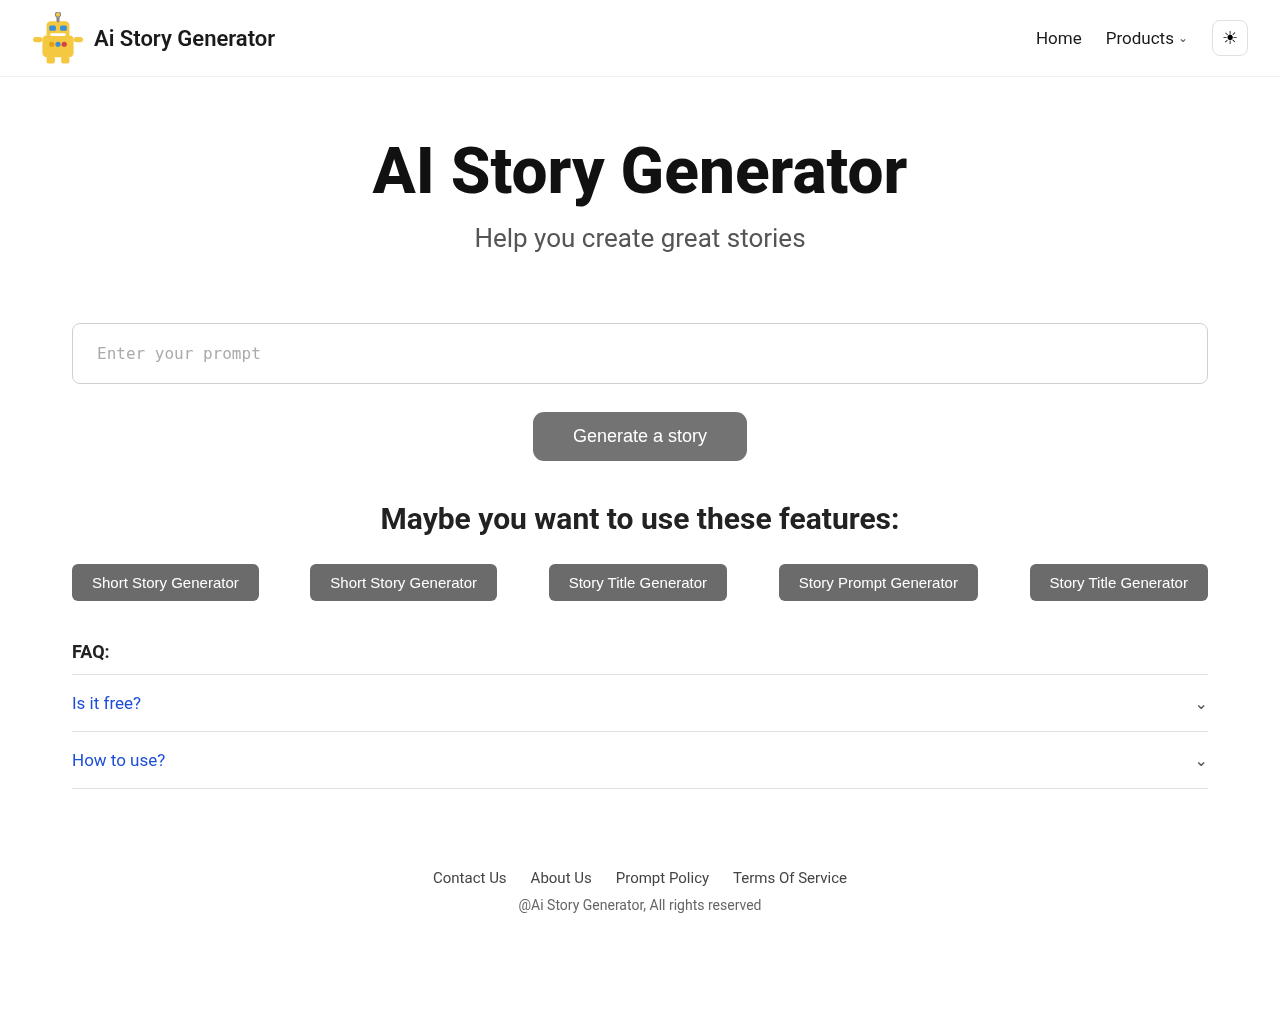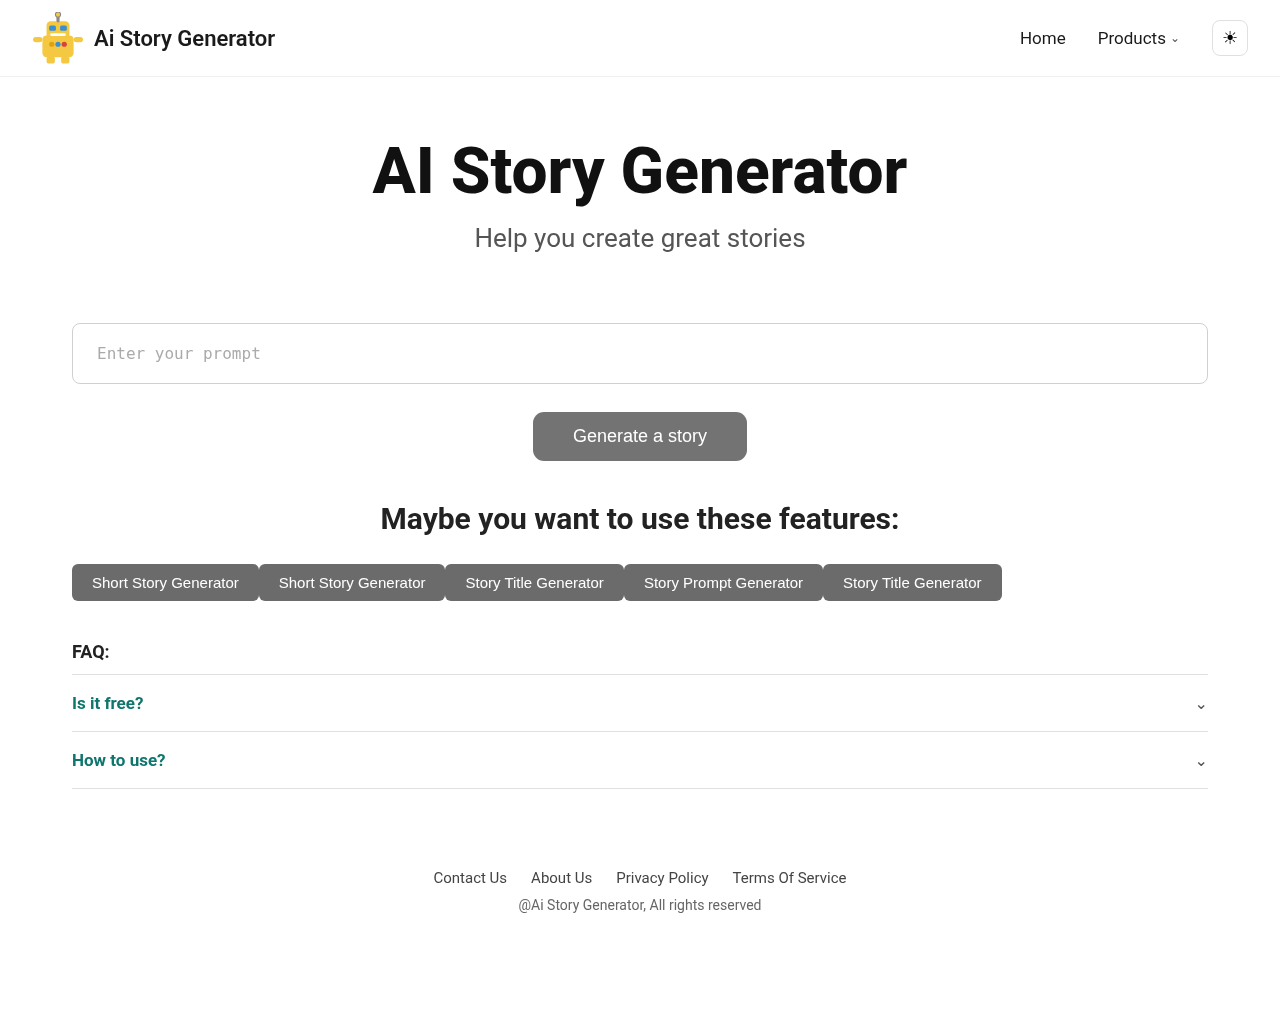--- a/index.html
+++ b/index.html
@@ -34,21 +34,21 @@
 
     .brand-name {
       font-size: 22px;
       font-weight: 600;
       color: #1a1a1a;
     }
 
     .navbar-right {
       display: flex;
       align-items: center;
-      gap: 32px;
+      gap: 24px;
     }
 
     .nav-link {
       font-size: 17px;
       color: #1a1a1a;
       text-decoration: none;
       font-weight: 400;
     }
 
     .nav-products {
@@ -150,21 +150,21 @@
       font-size: 30px;
       font-weight: 700;
       color: #222;
       margin-bottom: 28px;
     }
 
     .features-list {
       display: flex;
       flex-wrap: wrap;
       gap: 0;
-      justify-content: flex-start;
+      justify-content: space-between;
     }
 
     .feature-tag {
       background: #6b6b6b;
       color: #fff;
       padding: 10px 20px;
       border-radius: 6px;
       font-size: 15px;
       font-weight: 500;
       cursor: pointer;
@@ -194,22 +194,22 @@
       justify-content: space-between;
       cursor: pointer;
     }
 
     .faq-item:last-child {
       border-bottom: 1px solid #e0e0e0;
     }
 
     .faq-question {
       font-size: 17px;
-      color: #0f766e;
-      font-weight: 700;
+      color: #1d4ed8;
+      font-weight: 400;
     }
 
     .faq-chevron {
       font-size: 16px;
       color: #555;
     }
 
     
     .footer {
       text-align: center;
@@ -320,17 +320,17 @@
         <span class="faq-question">How to use?</span>
         <span class="faq-chevron">⌄</span>
       </div>
     </div>
 </div>
 
 <footer class="footer">
   <div class="footer-links" id="footer-links">
       <a class="footer-link" href="#">Contact Us</a>
       <a class="footer-link" href="#">About Us</a>
-      <a class="footer-link" href="#">Privacy Policy</a>
+      <a class="footer-link" href="#">Prompt Policy</a>
       <a class="footer-link" href="#">Terms Of Service</a>
     </div>
   <div class="footer-copyright">@Ai Story Generator, All rights reserved</div>
 </footer>
 
 </body></html>

